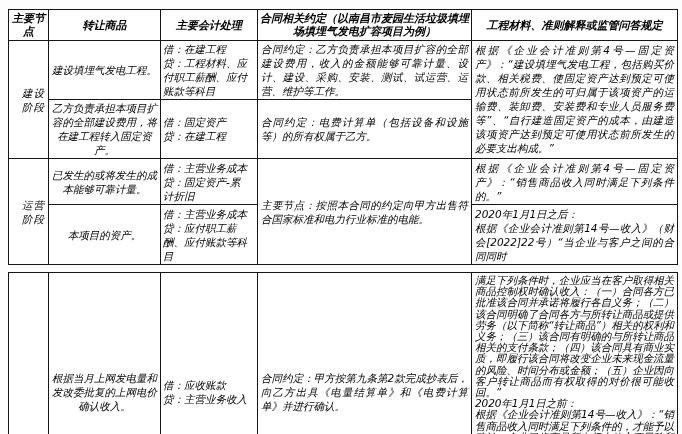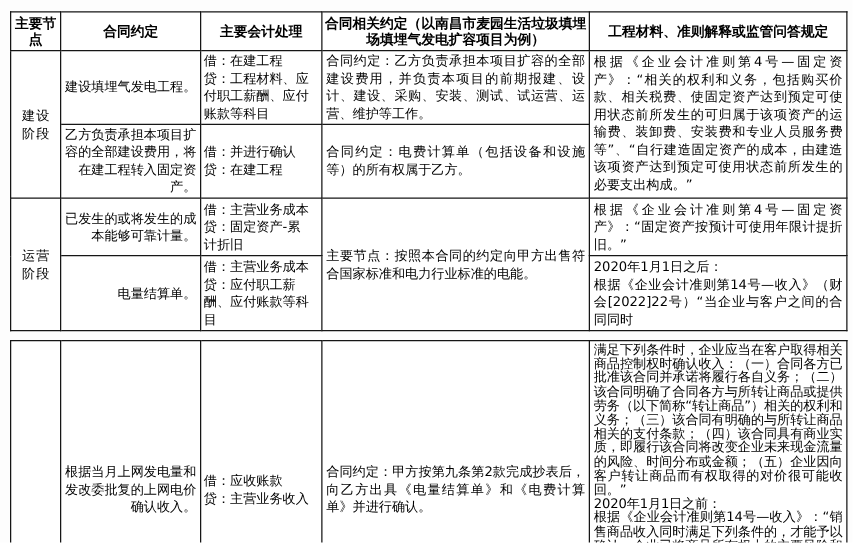--- a/index.html
+++ b/index.html
@@ -29,34 +29,35 @@
   col.c-contract { width: 214px; }
   col.c-standard { width: 206px; }
   th, td {
     border: 1px solid #161616;
     padding: 1px 3px;
     font-size: 10.5px;
     line-height: 14px;
     vertical-align: middle;
     word-break: break-all;
     overflow: hidden;
+    font-style: italic;
   }
   th {
     font-weight: bold;
     text-align: center;
     font-size: 11px;
     line-height: 13px;
     padding: 2px 1px;
   }
   td.stage {
-    text-align: center;
+    text-align: right;
     padding-left: 4px;
     letter-spacing: 1px;
   }
-  td.km { text-align: right; }
+  td.km { text-align: center; }
   td.acc {
     white-space: pre-line;
     vertical-align: middle;
     padding-left: 2px;
     padding-right: 7px;
   }
   td.ct {
     text-align: justify;
     vertical-align: middle;
   }
@@ -80,49 +81,49 @@
     <colgroup>
       <col class="c-stage">
         <col class="c-key">
         <col class="c-acct">
         <col class="c-contract">
         <col class="c-standard">
     </colgroup>
     <tbody>
       <tr style="height:23px;">
         <th>主要节点</th>
-        <th>合同约定</th>
+        <th>转让商品</th>
         <th>主要会计处理</th>
         <th>合同相关约定（以南昌市麦园生活垃圾填埋场填埋气发电扩容项目为例）</th>
         <th>工程材料、准则解释或监管问答规定</th>
       </tr>
       <tr style="height:56px;">
         <td class="stage" rowspan="2">建设阶段</td>
         <td class="km">建设填埋气发电工程。</td>
         <td class="acc">借：在建工程
 贷：工程材料、应付职工薪酬、应付账款等科目</td>
-        <td class="ct">合同约定：乙方负责承担本项目扩容的全部建设费用，并负责本项目的前期报建、设计、建设、采购、安装、测试、试运营、运营、维护等工作。</td>
-        <td class="std" rowspan="2">根据《企业会计准则第4号—固定资产》：“相关的权利和义务，包括购买价款、相关税费、使固定资产达到预定可使用状态前所发生的可归属于该项资产的运输费、装卸费、安装费和专业人员服务费等”、“自行建造固定资产的成本，由建造该项资产达到预定可使用状态前所发生的必要支出构成。”</td>
+        <td class="ct">合同约定：乙方负责承担本项目扩容的全部建设费用，收入的金额能够可靠计量、设计、建设、采购、安装、测试、试运营、运营、维护等工作。</td>
+        <td class="std" rowspan="2">根据《企业会计准则第4号—固定资产》：“建设填埋气发电工程，包括购买价款、相关税费、使固定资产达到预定可使用状态前所发生的可归属于该项资产的运输费、装卸费、安装费和专业人员服务费等”、“自行建造固定资产的成本，由建造该项资产达到预定可使用状态前所发生的必要支出构成。”</td>
       </tr>
       <tr style="height:38px;">
         <td class="km">乙方负责承担本项目扩容的全部建设费用，将在建工程转入固定资产。</td>
-        <td class="acc">借：并进行确认
+        <td class="acc">借：固定资产
 贷：在建工程</td>
         <td class="ct">合同约定：电费计算单（包括设备和设施等）的所有权属于乙方。</td>
       </tr>
       <tr style="height:42px;">
         <td class="stage" rowspan="2">运营阶段</td>
         <td class="km">已发生的或将发生的成本能够可靠计量。</td>
         <td class="acc">借：主营业务成本
 贷：固定资产-累计折旧</td>
         <td class="ct" rowspan="2">主要节点：按照本合同的约定向甲方出售符合国家标准和电力行业标准的电能。</td>
-        <td class="std">根据《企业会计准则第4号—固定资产》：“固定资产按预计可使用年限计提折旧。”</td>
+        <td class="std">根据《企业会计准则第4号—固定资产》：“销售商品收入同时满足下列条件的。”</td>
       </tr>
       <tr style="height:36px;">
-        <td class="km">电量结算单。</td>
+        <td class="km">本项目的资产。</td>
         <td class="acc">借：主营业务成本
 贷：应付职工薪酬、应付账款等科目</td>
         <td class="std">2020年1月1日之后：
 根据《企业会计准则第14号—收入》（财会[2022]22号）“当企业与客户之间的合同同时</td>
       </tr>
     </tbody>
   </table>
 
   <table class="t2">
     <colgroup>

